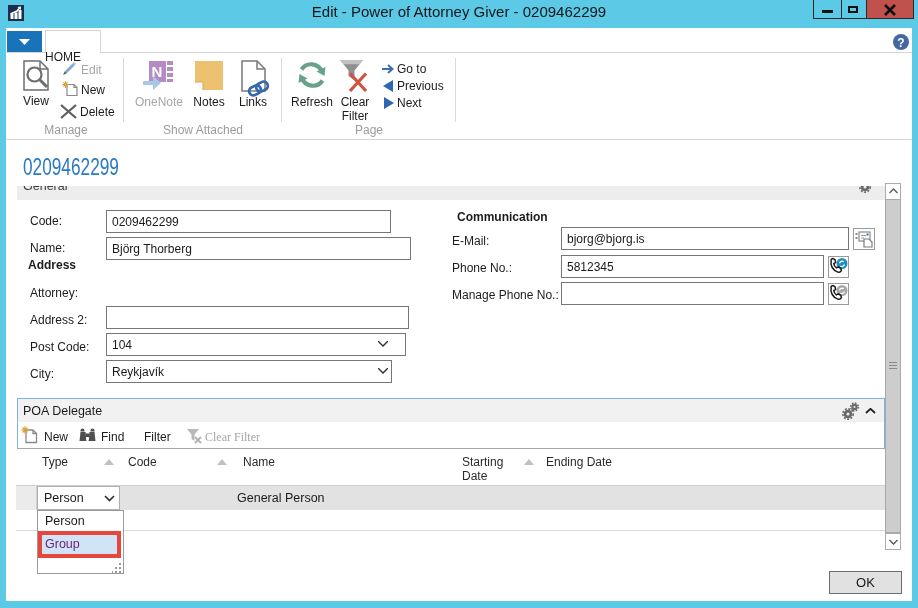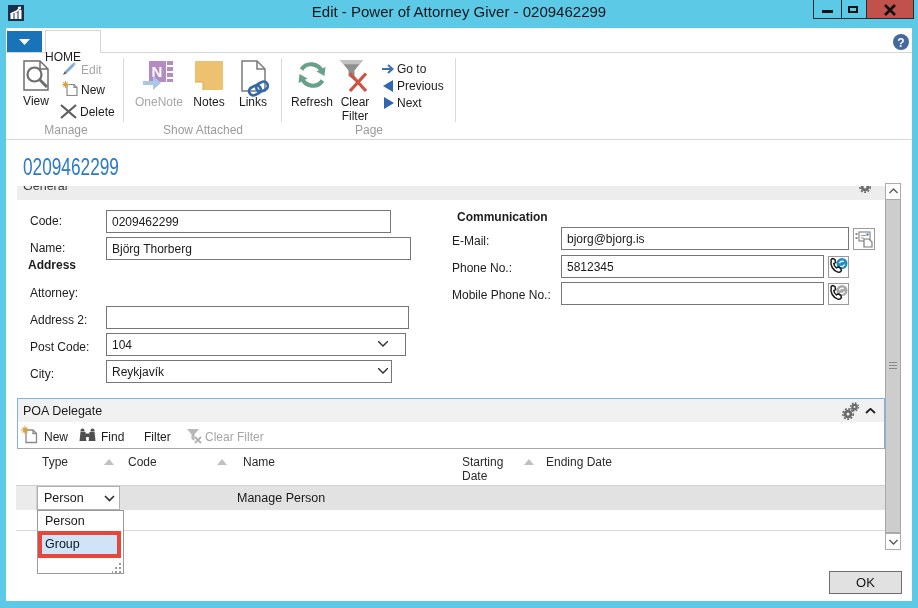--- a/index.html
+++ b/index.html
@@ -195,21 +195,21 @@
   </div>
   <div class="lbl" style="left:452px; top:261px;">Phone No.:</div>
   <div class="tbox" style="left:561px; top:255px; width:263px; height:23px;">5812345</div>
   <div class="abs" style="left:828px; top:256px; width:21px; height:22px; border:1px solid #9a9a9a; box-sizing:border-box; background:#fff;">
     <svg width="19" height="20">
       <circle cx="13" cy="6.5" r="5.5" fill="#1d8fc0"></circle>
       <path d="M10.5 6.2 a3 3 0 0 1 4.2 -1.6 m.8 3 a3 3 0 0 1 -4.2 1.6" stroke="#fff" stroke-width="1.3" fill="none"></path>
       <path d="M2.2 4.5 q-.8 -2.5 1.8 -3 l2 1.2 .6 2.8 -1.8 1.2 q.3 2.6 2.6 4.2 l1.9 -1 2.5 1.4 .6 2.3 q-1.2 2.3 -3.6 1.5 q-3.6 -1.2 -5.6 -4.6 q-2 -3.3 -1 -6z" fill="none" stroke="#1a1a1a" stroke-width="1.5"></path>
     </svg>
   </div>
-  <div class="lbl" style="left:452px; top:288px;">Mobile Phone No.:</div>
+  <div class="lbl" style="left:452px; top:288px;">Manage Phone No.:</div>
   <div class="tbox" style="left:561px; top:282px; width:263px; height:23px;"></div>
   <div class="abs" style="left:828px; top:283px; width:21px; height:22px; border:1px solid #9a9a9a; box-sizing:border-box; background:#fff;">
     <svg width="19" height="20">
       <circle cx="13" cy="6.5" r="5.5" fill="#a8a8a8"></circle>
       <path d="M10.5 6.2 a3 3 0 0 1 4.2 -1.6 m.8 3 a3 3 0 0 1 -4.2 1.6" stroke="#fff" stroke-width="1.3" fill="none"></path>
       <path d="M2.2 4.5 q-.8 -2.5 1.8 -3 l2 1.2 .6 2.8 -1.8 1.2 q.3 2.6 2.6 4.2 l1.9 -1 2.5 1.4 .6 2.3 q-1.2 2.3 -3.6 1.5 q-3.6 -1.2 -5.6 -4.6 q-2 -3.3 -1 -6z" fill="none" stroke="#1a1a1a" stroke-width="1.5"></path>
     </svg>
   </div>
 
   <div class="abs" style="left:17px; top:398px; width:868px; height:51px; border:1px solid #7eb2ea; border-bottom:1px solid #a9a9a9; box-sizing:border-box;"></div>
@@ -242,21 +242,21 @@
       <rect x="6.5" y="5.5" width="4" height="3.5"></rect>
       <rect x="7.5" y="9.5" width="2" height="2.5" fill="#fff"></rect>
     </g>
   </svg>
   <div class="ribsm" style="left:101px; top:430px;">Find</div>
   <div class="ribsm" style="left:144px; top:430px;">Filter</div>
   <svg class="abs" style="left:186px; top:428px;" width="17" height="16">
     <path d="M1 1 h12 l-4.5 5.5 v6.5 l-3 -2 v-4.5 z" fill="#b8b8b8"></path>
     <path d="M9 9 L15 15 M15 9 L9 15" stroke="#b0b0b0" stroke-width="1.8"></path>
   </svg>
-  <div class="ribsm dis" style="left:205px; top:430px;">Clear Filter</div>
+  <div class="ribsm dis" style="left:205px; top:430px;font-family:Liberation Serif, serif;">Clear Filter</div>
 
   <div class="lbl" style="left:42px; top:455px; color:#2b2b2b;">Type</div>
   <svg class="abs" style="left:104px; top:459px;" width="10" height="6">
       <path d="M5 0 L10 6 L0 6 Z" fill="#c0c0c0"></path>
     </svg>
   <div class="lbl" style="left:128px; top:455px; color:#2b2b2b;">Code</div>
   <svg class="abs" style="left:217px; top:459px;" width="10" height="6">
       <path d="M5 0 L10 6 L0 6 Z" fill="#c0c0c0"></path>
     </svg>
   <div class="lbl" style="left:243px; top:455px; color:#2b2b2b;">Name</div>
@@ -267,40 +267,40 @@
   <div class="lbl" style="left:546px; top:455px; color:#2b2b2b;">Ending Date</div>
   <div class="abs" style="left:16px; top:485px; width:869px; height:1px; background:#d0d0d0;"></div>
 
   <div class="abs" style="left:16px; top:486px; width:869px; height:24px; background:#e2e2e2;"></div>
   <div class="abs" style="left:16px; top:486px; width:21px; height:24px; background:#ebebeb; border-right:1px solid #d0d0d0; box-sizing:border-box;"></div>
   <div class="abs" style="left:37px; top:486px; width:83px; height:24px; background:#fff; border:1px solid #b0b0b0; box-sizing:border-box;"></div>
   <div class="abs" style="left:44px; top:491px; font-size:12.5px; color:#1a1a1a;">Person</div>
   <svg class="abs" style="left:104px; top:495px;" width="11" height="7">
       <path d="M1 1 L5.5 5.5 L10 1" stroke="#333" stroke-width="1.7" fill="none"></path>
     </svg>
-  <div class="abs" style="left:237px; top:491px; font-size:12.5px; color:#1a1a1a;">Manage Person</div>
+  <div class="abs" style="left:237px; top:491px; font-size:12.5px; color:#1a1a1a;">General Person</div>
   <div class="abs" style="left:16px; top:530px; width:869px; height:1px; background:#d9d9d9;"></div>
 
   <div class="abs" style="left:885px; top:183px; width:16px; height:17px; background:#fdfdfd; border:1px solid #ababab; box-sizing:border-box;"></div>
   <svg class="abs" style="left:889px; top:188px;" width="9" height="6">
       <path d="M0.5 5 L4.5 1 L8.5 5" stroke="#5a5a5a" stroke-width="1.4" fill="none"></path>
     </svg>
   <div class="abs" style="left:885px; top:199px; width:16px; height:334px; background:#cdcdcd; border:1px solid #a8a8a8; box-sizing:border-box;"></div>
   <div class="abs" style="left:889px; top:362px; width:8px; height:1px; background:#8a8a8a;"></div>
   <div class="abs" style="left:889px; top:365px; width:8px; height:1px; background:#8a8a8a;"></div>
   <div class="abs" style="left:889px; top:368px; width:8px; height:1px; background:#8a8a8a;"></div>
   <div class="abs" style="left:885px; top:533px; width:16px; height:17px; background:#fdfdfd; border:1px solid #ababab; box-sizing:border-box;"></div>
   <svg class="abs" style="left:889px; top:539px;" width="9" height="6">
       <path d="M0.5 1 L4.5 5 L8.5 1" stroke="#5a5a5a" stroke-width="1.4" fill="none"></path>
     </svg>
 
   <div class="abs" style="left:37px; top:510px; width:87px; height:64px; background:#fff; border:1px solid #9a9a9a; box-sizing:border-box;"></div>
   <div class="abs" style="left:45px; top:514px; font-size:12.5px; color:#1a1a1a;">Person</div>
   <div class="abs" style="left:38px; top:531px; width:83px; height:27px; background:#cfe4f7; border:4px solid #e8453c; box-sizing:border-box;"></div>
-  <div class="abs" style="left:45px; top:537px; font-size:12.5px; color:#0f172a;">Group</div>
+  <div class="abs" style="left:45px; top:537px; font-size:12.5px; color:#701a75;">Group</div>
   <svg class="abs" style="left:112px; top:563px;" width="10" height="10">
     <g fill="#9a9a9a">
       <rect x="7" y="0" width="2" height="2"></rect>
         <rect x="7" y="4" width="2" height="2"></rect>
         <rect x="7" y="8" width="2" height="2"></rect>
       <rect x="3" y="4" width="2" height="2"></rect>
         <rect x="3" y="8" width="2" height="2"></rect>
       <rect x="-1" y="8" width="2" height="2"></rect>
     </g>
   </svg>

